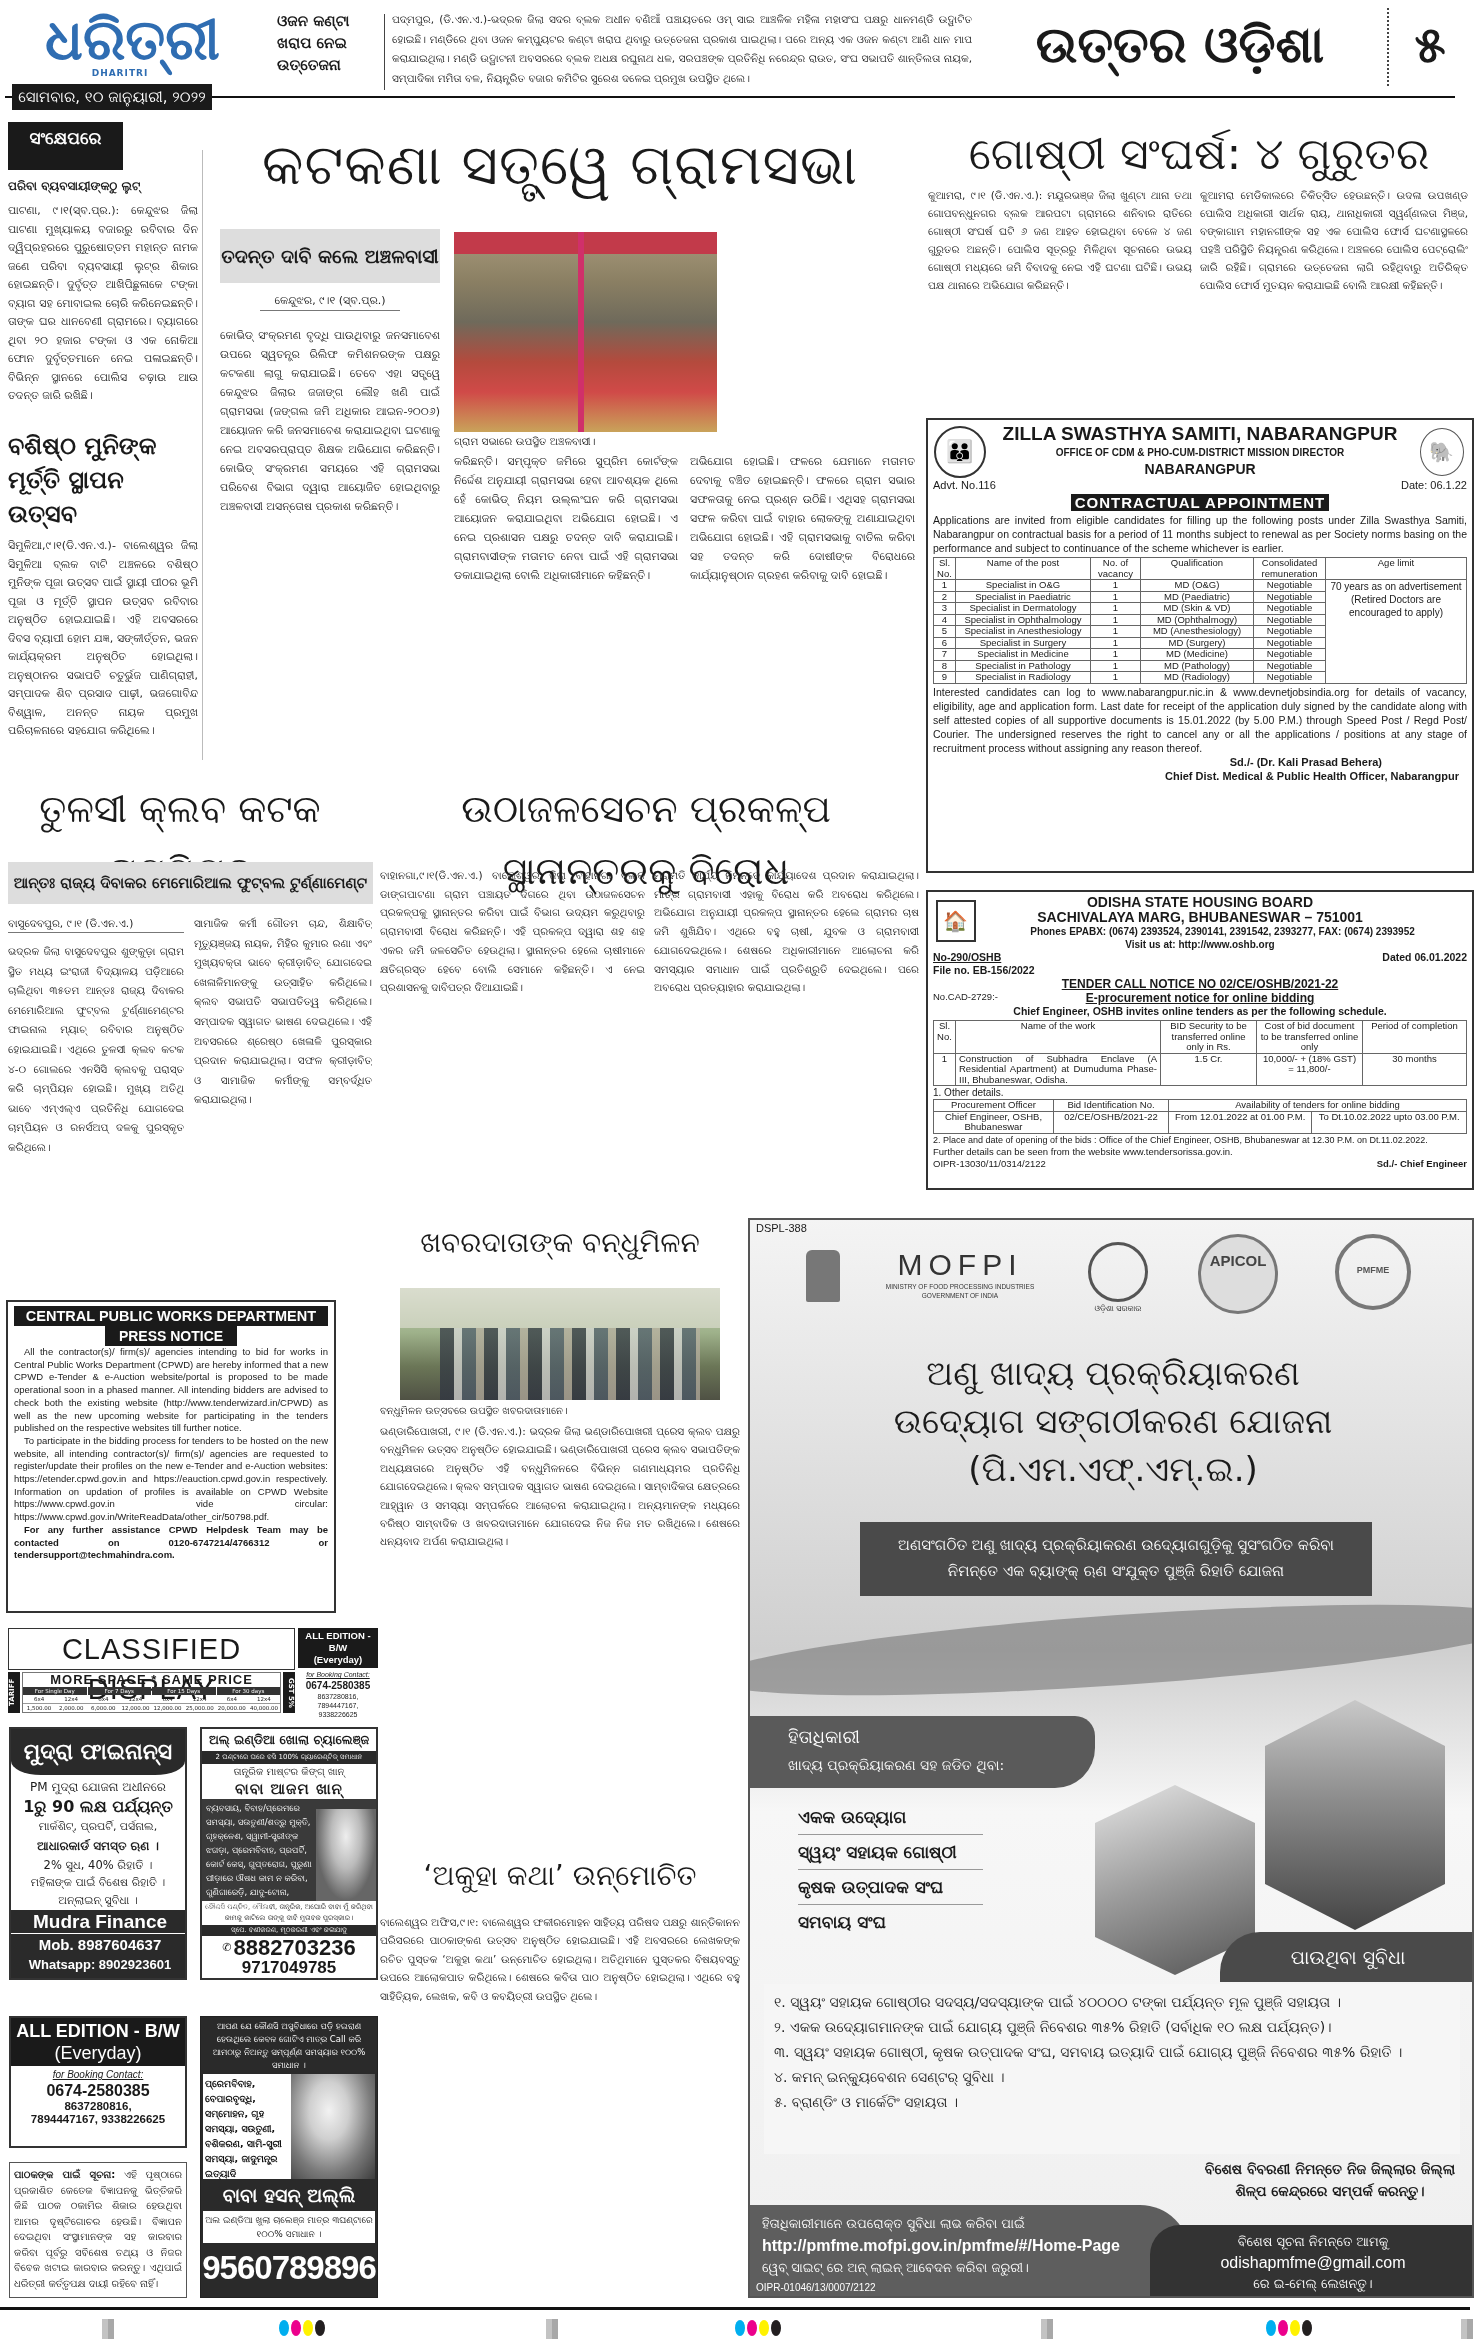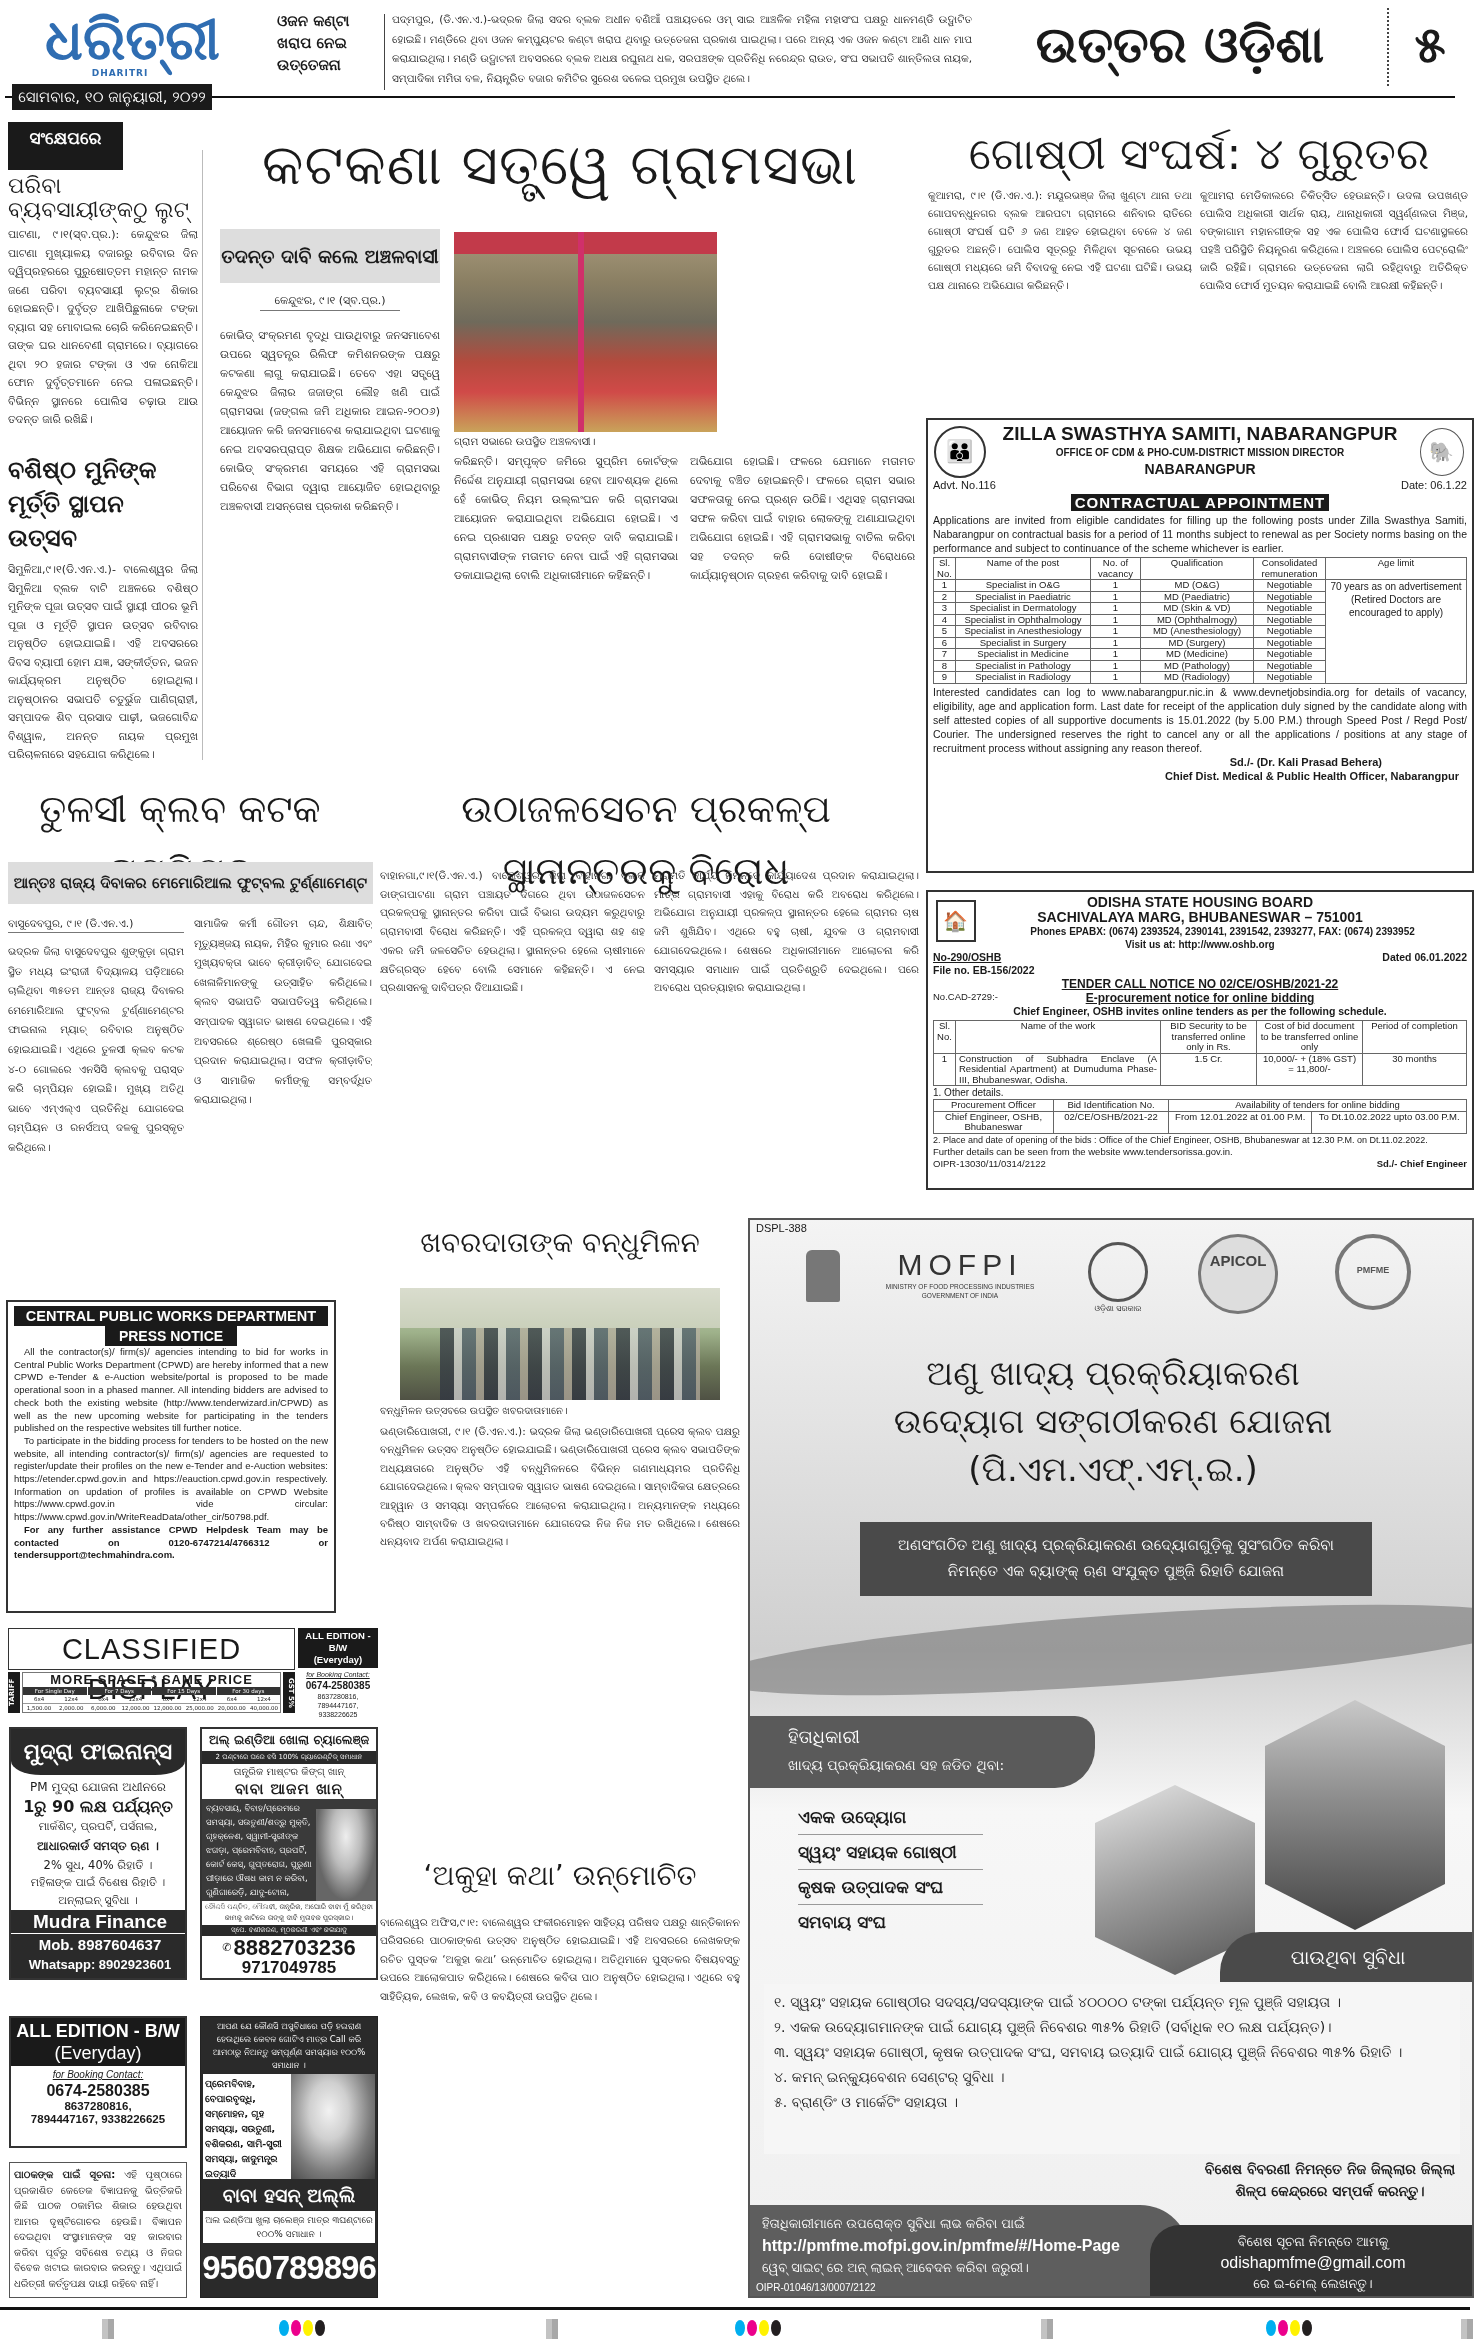--- a/index.html
+++ b/index.html
@@ -35,21 +35,21 @@
   <div class="abs" style="left:384px;top:14px;width:1px;height:76px;background:#444;"></div>
   <div class="abs body-text" style="left:392px;top:10px;width:580px;height:80px;font-size:10.5px;line-height:19.5px;">ପଦ୍ମପୁର, (ଡି.ଏନ.ଏ.)-ଭଦ୍ରକ ଜିଲା ସଦର ବ୍ଲକ ଅଧୀନ ବଣିଆଁ ପଞ୍ଚାୟତରେ ଓମ୍ ସାଇ ଆଞ୍ଚଳିକ ମହିଳା ମହାସଂଘ ପକ୍ଷରୁ ଧାନମଣ୍ଡି ଉଦ୍ଘାଟିତ ହୋଇଛି। ମଣ୍ଡିରେ ଥିବା ଓଜନ କମ୍ପ୍ୟୁଟର କଣ୍ଟା ଖରାପ ଥିବାରୁ ଉତ୍ତେଜନା ପ୍ରକାଶ ପାଇଥିଲା। ପରେ ଅନ୍ୟ ଏକ ଓଜନ କଣ୍ଟା ଆଣି ଧାନ ମାପ କରାଯାଇଥିଲା। ମଣ୍ଡି ଉଦ୍ଘାଟନୀ ଅବସରରେ ବ୍ଲକ ଅଧକ୍ଷ ରଘୁନାଥ ଧଳ, ସରପଞ୍ଚଙ୍କ ପ୍ରତିନିଧି ନରେନ୍ଦ୍ର ରାଉତ, ସଂଘ ସଭାପତି ଶାନ୍ତିଲତା ନାୟକ, ସମ୍ପାଦିକା ମମିତା ବଳ, ନିୟନ୍ତ୍ରିତ ବଜାର କମିଟିର ସୁରେଶ ଦଳେଇ ପ୍ରମୁଖ ଉପସ୍ଥିତ ଥିଲେ।</div>
   <div class="abs" style="left:985px;top:10px;width:390px;font-size:50px;font-weight:bold;line-height:70px;text-align:center;">ଉତ୍ତର ଓଡ଼ିଶା</div>
   <div class="abs" style="left:1387px;top:8px;width:0;height:78px;border-left:2px dotted #444;"></div>
   <div class="abs" style="left:1400px;top:10px;width:60px;font-size:50px;font-weight:bold;line-height:70px;text-align:center;">୫</div>
   <div class="abs rule" style="left:215px;top:96px;width:1240px;height:2px;"></div>
 </div>
 
 <div class="abs" style="left:8px;top:122px;width:190px;height:645px;">
   <div style="background:#1a1a1a;color:#fff;font-size:17px;font-weight:bold;text-align:center;height:48px;line-height:32px;width:115px;margin-left:0;">ସଂକ୍ଷେପରେ</div>
-  <div style="font-size:22px;font-weight:normal;line-height:24px;margin-top:4px;">ପରିବା ବ୍ୟବସାୟୀଙ୍କଠୁ ଲୁଟ୍</div>
+  <div style="font-size:12px;font-weight:bold;line-height:24px;margin-top:4px;">ପରିବା ବ୍ୟବସାୟୀଙ୍କଠୁ ଲୁଟ୍</div>
   <div class="body-text" style="height:225px;margin-top:4px;">ପାଟଣା, ୯।୧(ସ୍ବ.ପ୍ର.): କେନ୍ଦୁଝର ଜିଲା ପାଟଣା ମୁଖ୍ୟାଳୟ ବଜାରରୁ ରବିବାର ଦିନ ଦ୍ୱିପ୍ରହରରେ ପୁରୁଷୋତ୍ତମ ମହାନ୍ତ ନାମକ ଜଣେ ପରିବା ବ୍ୟବସାୟୀ ଲୁଟ୍‌ର ଶିକାର ହୋଇଛନ୍ତି। ଦୁର୍ବୃତ୍ତ ଆଖିପିଛୁଳାକେ ଟଙ୍କା ବ୍ୟାଗ ସହ ମୋବାଇଲ ଚୋରି କରିନେଇଛନ୍ତି। ତାଙ୍କ ଘର ଧାନବେଣୀ ଗ୍ରାମରେ। ବ୍ୟାଗରେ ଥିବା ୨୦ ହଜାର ଟଙ୍କା ଓ ଏକ ନୋକିଆ ଫୋନ ଦୁର୍ବୃତ୍ତମାନେ ନେଇ ପଳାଇଛନ୍ତି। ବିଭିନ୍ନ ସ୍ଥାନରେ ପୋଲିସ ଚଢ଼ାଉ ଆଉ ତଦନ୍ତ ଜାରି ରଖିଛି।</div>
   <div style="font-size:24px;font-weight:bold;line-height:34px;margin-top:2px;">ବଶିଷ୍ଠ ମୁନିଙ୍କ ମୂର୍ତ୍ତି ସ୍ଥାପନ ଉତ୍ସବ</div>
   <div class="body-text" style="height:240px;margin-top:6px;">ସିମୁଳିଆ,୯।୧(ଡି.ଏନ.ଏ.)- ବାଲେଶ୍ୱର ଜିଲା ସିମୁଳିଆ ବ୍ଲକ ବାଟି ଅଞ୍ଚଳରେ ବଶିଷ୍ଠ ମୁନିଙ୍କ ପୂଜା ଉତ୍ସବ ପାଇଁ ସ୍ଥାୟୀ ପୀଠର ଭୂମି ପୂଜା ଓ ମୂର୍ତ୍ତି ସ୍ଥାପନ ଉତ୍ସବ ରବିବାର ଅନୁଷ୍ଠିତ ହୋଇଯାଇଛି। ଏହି ଅବସରରେ ଦିବସ ବ୍ୟାପୀ ହୋମ ଯଜ୍ଞ, ସଙ୍କୀର୍ତ୍ତନ, ଭଜନ କାର୍ଯ୍ୟକ୍ରମ ଅନୁଷ୍ଠିତ ହୋଇଥିଲା। ଅନୁଷ୍ଠାନର ସଭାପତି ଚତୁର୍ଭୁଜ ପାଣିଗ୍ରାହୀ, ସମ୍ପାଦକ ଶିବ ପ୍ରସାଦ ପାଢ଼ୀ, ଭଜଗୋବିନ୍ଦ ବିଶ୍ୱାଳ, ଅନନ୍ତ ନାୟକ ପ୍ରମୁଖ ପରିଚାଳନାରେ ସହଯୋଗ କରିଥିଲେ।</div>
 </div>
 <div class="abs" style="left:202px;top:150px;width:1px;height:610px;background:#bbb;"></div>
 
 <div class="abs" style="left:210px;top:120px;width:700px;font-size:56px;line-height:90px;text-align:center;letter-spacing:1px;">କଟକଣା ସତ୍ତ୍ୱେ ଗ୍ରାମସଭା</div>
 <div class="abs gray-head" style="left:220px;top:229px;width:220px;height:54px;font-size:19px;font-weight:bold;line-height:54px;text-align:center;">ତଦନ୍ତ ଦାବି କଲେ ଅଞ୍ଚଳବାସୀ</div>
 <div class="abs" style="left:260px;top:292px;width:140px;font-size:11px;line-height:18px;text-align:center;border-bottom:1px solid #777;">କେନ୍ଦୁଝର, ୯।୧ (ସ୍ବ.ପ୍ର.)</div>
 <div class="abs body-text" style="left:220px;top:326px;width:220px;height:315px;font-size:11px;line-height:19px;">କୋଭିଡ୍ ସଂକ୍ରମଣ ବୃଦ୍ଧି ପାଉଥିବାରୁ ଜନସମାବେଶ ଉପରେ ସ୍ୱତନ୍ତ୍ର ରିଲିଫ କମିଶନରଙ୍କ ପକ୍ଷରୁ କଟକଣା ଲାଗୁ କରାଯାଇଛି। ତେବେ ଏହା ସତ୍ତ୍ୱେ କେନ୍ଦୁଝର ଜିଲାର ଜଜାଙ୍ଗ ଲୌହ ଖଣି ପାଇଁ ଗ୍ରାମସଭା (ଜଙ୍ଗଲ ଜମି ଅଧିକାର ଆଇନ-୨୦୦୬) ଆୟୋଜନ କରି ଜନସମାବେଶ କରାଯାଇଥିବା ଘଟଣାକୁ ନେଇ ଅବସରପ୍ରାପ୍ତ ଶିକ୍ଷକ ଅଭିଯୋଗ କରିଛନ୍ତି। କୋଭିଡ୍ ସଂକ୍ରମଣ ସମୟରେ ଏହି ଗ୍ରାମସଭା ପରିବେଶ ବିଭାଗ ଦ୍ୱାରା ଆୟୋଜିତ ହୋଇଥିବାରୁ ଅଞ୍ଚଳବାସୀ ଅସନ୍ତୋଷ ପ୍ରକାଶ କରିଛନ୍ତି।</div>

